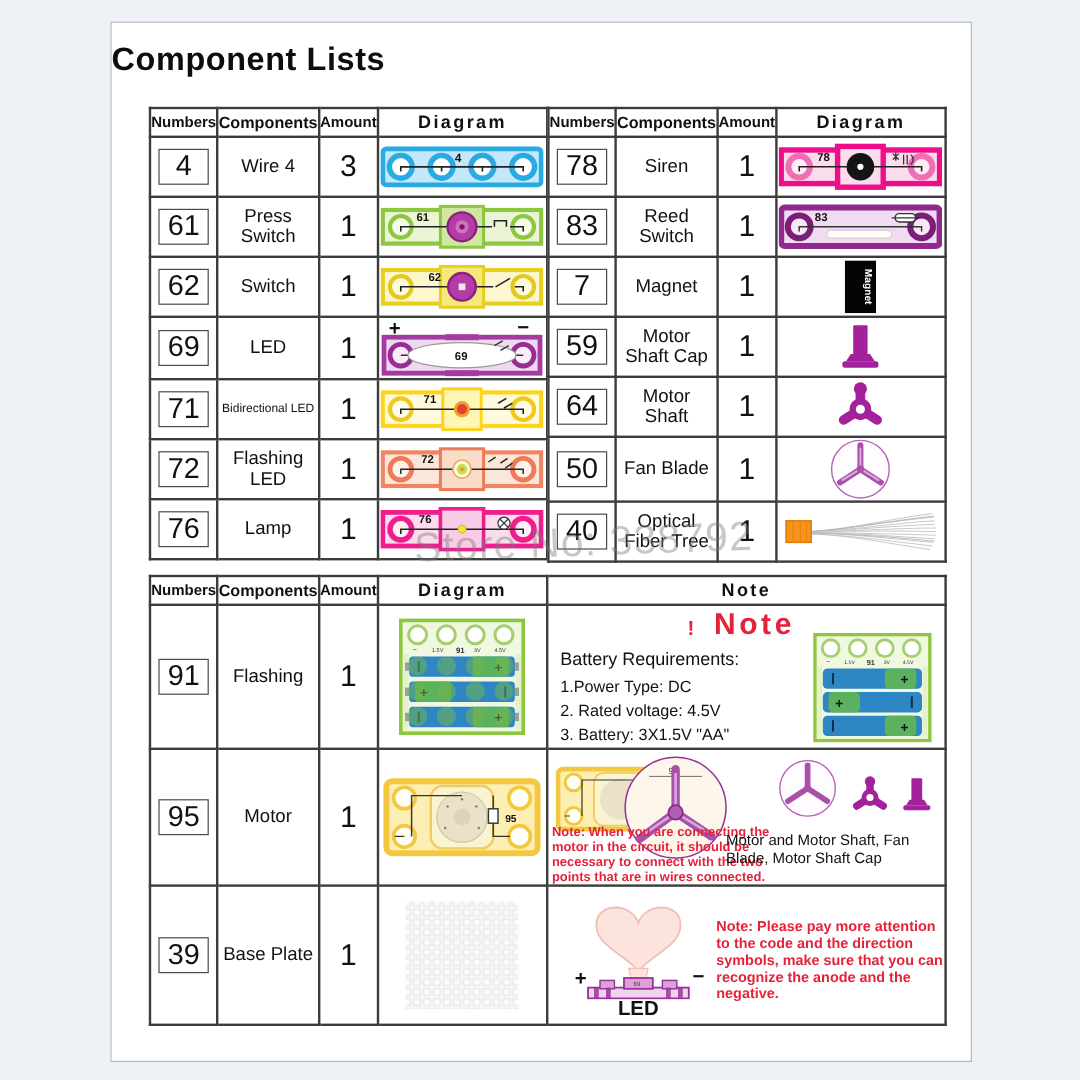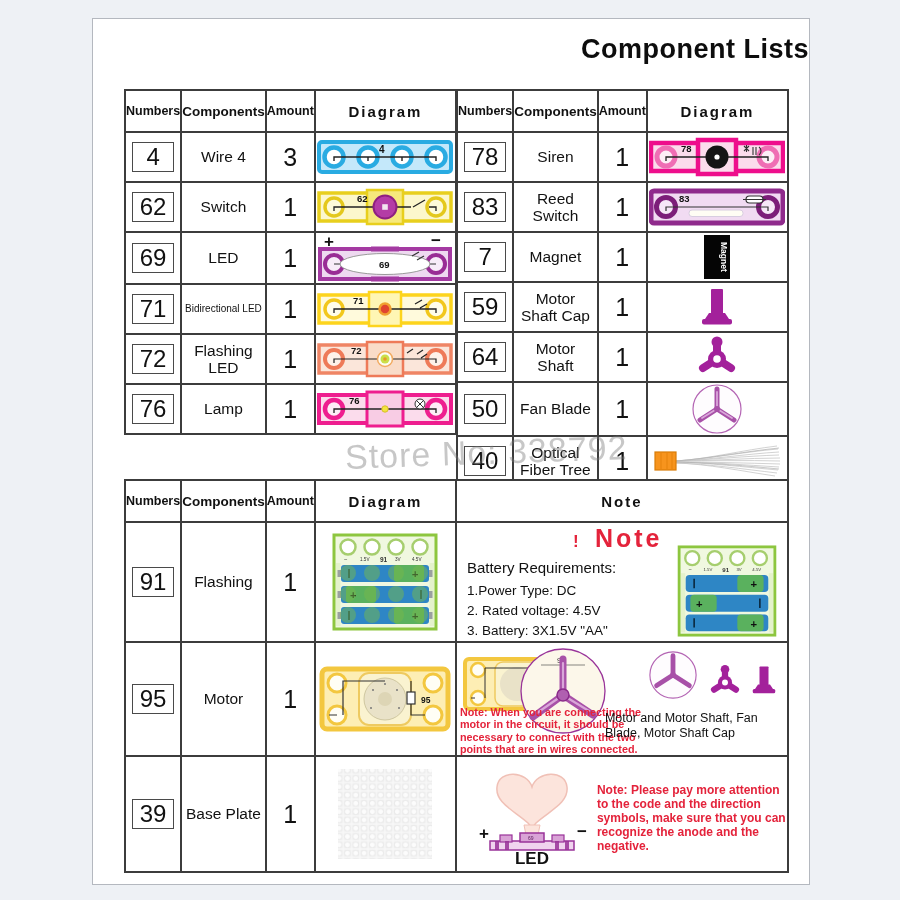--- a/index.html
+++ b/index.html
@@ -1,27 +1,27 @@
 <!DOCTYPE html>
 <html><head>
 <meta charset="utf-8">
 <style>
   *{margin:0;padding:0;box-sizing:border-box}
   html,body{width:900px;height:900px;background:#eef1f5;font-family:"Liberation Sans",sans-serif;position:relative;overflow:hidden}
   .page{position:absolute;left:92px;top:18px;width:718px;height:867px;background:#fff;border:1px solid #b4b8bf}
-  .title{position:absolute;top:15px;left:0;width:100%;text-align:right;font-size:27px;font-weight:bold;color:#0d0d0d;letter-spacing:.5px}
+  .title{position:absolute;top:15px;left:0;width:100%;text-align:left;font-size:27px;font-weight:bold;color:#0d0d0d;letter-spacing:.5px}
   .wm{position:absolute;left:252px;top:414px;font-size:34px;color:rgba(122,122,122,.42);transform:rotate(-2deg);letter-spacing:1px;white-space:nowrap;z-index:9;pointer-events:none}
   table{border-collapse:collapse;position:absolute;table-layout:fixed;background:#fff}
   table{border:2.5px solid #3c3c3c}
   td,th{border:2px solid #3c3c3c;padding:0;text-align:center;vertical-align:middle;overflow:hidden}
   .t-ul{left:31px;top:70px}
   .t-ur{left:363px;top:70px}
   .t-b{left:31px;top:460px}
   col.c1{width:53px}col.c2{width:84px}col.c3{width:47px}col.c4{width:141px}col.c5{width:332px}
-  tr.hrow{height:42px}
+  tr.hrow{height:24px}
   tr.brow{height:50px}
   th{font-weight:bold;color:#111}
   .th-num,.th-amt{font-size:12.5px}
   .th-comp{font-size:13.5px}
   .th-diag,.th-note{font-size:15px;letter-spacing:2px}
   .badge{display:inline-block;border:1.5px solid #4a4a4a;background:#fff;font-size:24px;line-height:28px;padding:0 6px;min-width:42px;color:#111}
   .comp{font-size:15.5px;line-height:1.12;color:#111;padding:0 2px}
   .compsm{font-size:10px}
   .amt{font-size:25px;color:#111}
   .dg svg{display:block;margin:0 auto}
@@ -76,20 +76,38 @@
           <circle cx="17" cy="23" r="9.5" fill="#fff" stroke="#29abe2" stroke-width="4.5"></circle>
           <circle cx="51" cy="23" r="9.5" fill="#fff" stroke="#29abe2" stroke-width="4.5"></circle>
           <circle cx="85" cy="23" r="9.5" fill="#fff" stroke="#29abe2" stroke-width="4.5"></circle>
           <circle cx="119" cy="23" r="9.5" fill="#fff" stroke="#29abe2" stroke-width="4.5"></circle>
           <path d="M17 27 V23 H119 V27 M51 23 V27 M85 23 V27" fill="none" stroke="#222" stroke-width="1.4"></path>
           <text x="62" y="19" font-size="10" font-weight="bold" fill="#111">4</text>
         </svg>
       </td>
     </tr>
 
+    <tr class="brow">
+      <td><span class="badge">61</span></td>
+      <td class="comp">Press Switch</td>
+      <td class="amt">1</td>
+      <td class="dg">
+        <svg width="136" height="46" viewBox="0 0 136 46">
+          <rect x="2" y="9" width="132" height="28" fill="#ebf5d6" stroke="#8dc63f" stroke-width="3.5"></rect>
+          <rect x="50" y="6" width="36" height="34" fill="#cfe79e" stroke="#8dc63f" stroke-width="2.5"></rect>
+          <circle cx="17" cy="23" r="9" fill="#f5fae9" stroke="#8dc63f" stroke-width="3.5"></circle>
+          <circle cx="119" cy="23" r="9" fill="#f5fae9" stroke="#8dc63f" stroke-width="3.5"></circle>
+          <path d="M17 27 V23 H93 M108 23 H119 V27 M95 23 v-5 h10 v5" fill="none" stroke="#222" stroke-width="1.3"></path>
+          <circle cx="68" cy="23" r="12" fill="#b43ca6" stroke="#8e2080" stroke-width="2"></circle>
+          <circle cx="68" cy="23" r="5.5" fill="#cd74c0"></circle>
+              <circle cx="68" cy="23" r="2.2" fill="#77175f"></circle>
+          <text x="30" y="18" font-size="9.5" font-weight="bold" fill="#111">61</text>
+        </svg>
+      </td>
+    </tr>
 
     <tr class="brow">
       <td><span class="badge">62</span></td>
       <td class="comp">Switch</td>
       <td class="amt">1</td>
       <td class="dg">
         <svg width="136" height="46" viewBox="0 0 136 46">
           <rect x="2" y="9" width="132" height="28" fill="#fcf7cc" stroke="#e8cf1e" stroke-width="3.5"></rect>
           <rect x="50" y="6" width="36" height="34" fill="#f6e97c" stroke="#e8cf1e" stroke-width="2.5"></rect>
           <circle cx="17" cy="23" r="9" fill="#fdfad9" stroke="#e4c81c" stroke-width="3.5"></circle>

